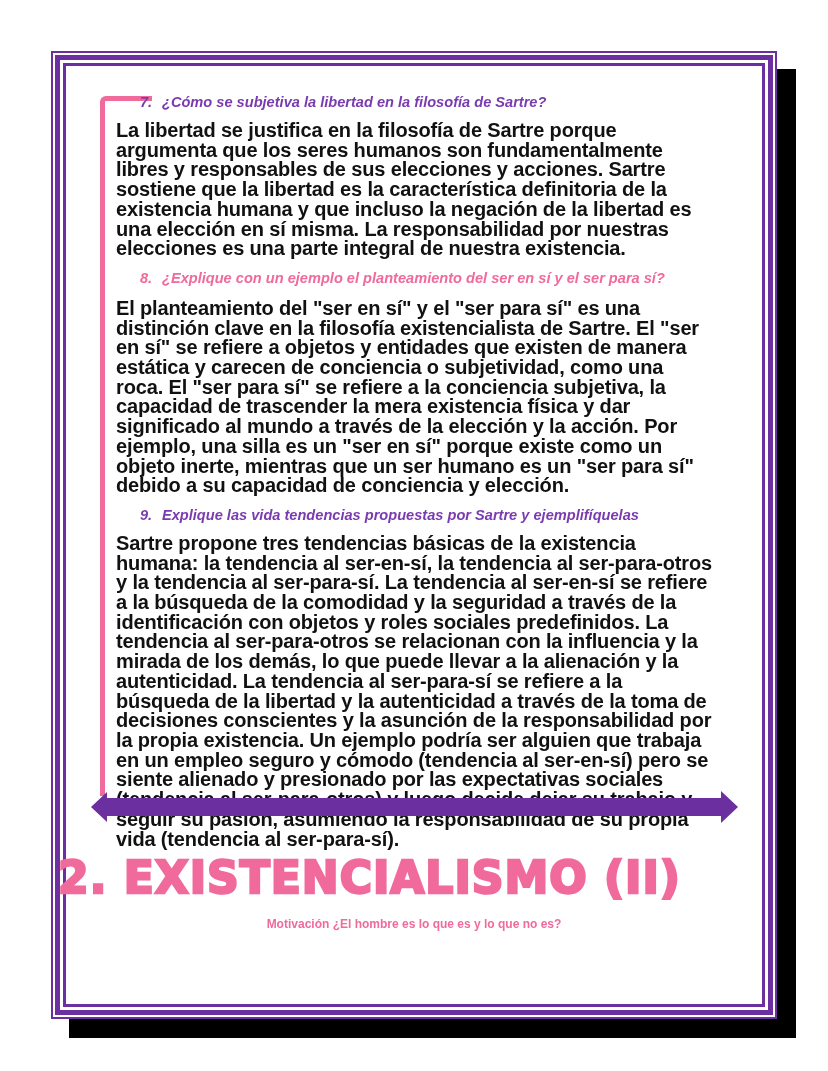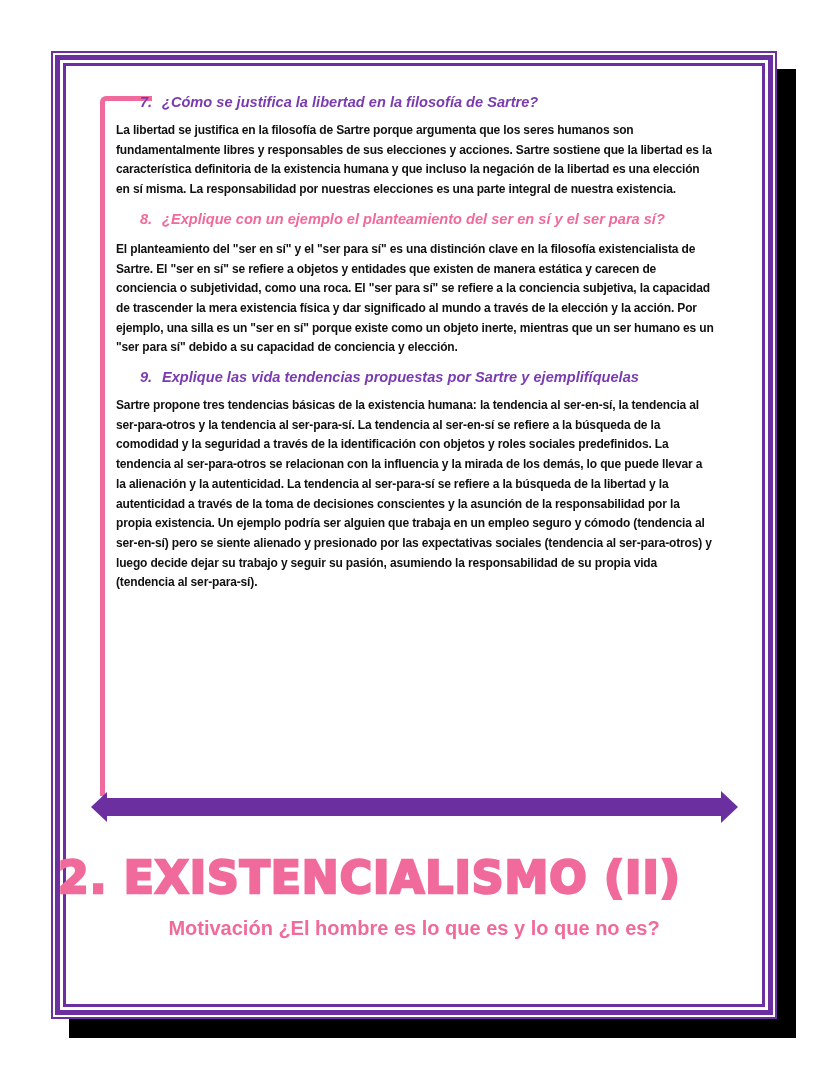--- a/index.html
+++ b/index.html
@@ -8,42 +8,42 @@
   .frame { position: absolute; left: 51px; top: 51px; width: 726px; height: 968px; background: #fff; box-sizing: border-box; border: 2px solid #6B2FA0; }
   .band { position: absolute; left: 2px; top: 2px; right: 2px; bottom: 2px; border: 5px solid #6B2FA0; }
   .inner { position: absolute; left: 3px; top: 3px; right: 3px; bottom: 3px; border: 3px solid #6B2FA0; background: #fff; }
   .bracket { position: absolute; left: 100px; top: 96px; width: 52px; height: 700px; border-left: 5px solid #F06A9B; border-top: 5px solid #F06A9B; border-top-left-radius: 6px; box-sizing: border-box; }
   .content { position: absolute; left: 116px; top: 93px; width: 598px; }
   .q { font-style: italic; font-weight: bold; font-size: 14.6px; line-height: 18px; display: flex; margin-left: 24px; }
   .q .num { width: 22px; flex: none; }
   .q .txt { flex: 1; }
   .q.purple { color: #7A3BB0; }
   .q.pink { color: #F06A9B; }
-  .p { font-weight: bold; font-size: 12px; line-height: 19.7px; color: #111; letter-spacing: -0.15px; margin: 0; }
+  .p { font-weight: bold; font-size: 20px; line-height: 19.7px; color: #111; letter-spacing: -0.15px; margin: 0; }
   .arrow { position: absolute; left: 91px; top: 790px; width: 647px; height: 34px; }
   .title { position: absolute; left: 0; width: 739px; top: 852px; text-align: center; font-family: "DejaVu Sans", sans-serif; font-weight: bold; font-size: 44px; color: #F06A9B; letter-spacing: 1px; -webkit-text-stroke: 2.5px #F06A9B; }
-  .subtitle { position: absolute; left: 0; width: 828px; top: 917px; text-align: center; font-weight: bold; font-size: 20px; color: #F06A9B; }
+  .subtitle { position: absolute; left: 0; width: 828px; top: 917px; text-align: center; font-weight: bold; font-size: 12px; color: #F06A9B; }
 </style>
 </head>
 <body>
 
 <div class="shadow"></div>
 <div class="frame">
   <div class="band">
     <div class="inner"></div>
   </div>
 </div>
 
 <div class="bracket"></div>
 
 <div class="content">
   <div>
     <div class="q purple">
       <span class="num">7.</span>
-      <span class="txt">¿Cómo se justifica la libertad en la filosofía de Sartre?</span>
+      <span class="txt">¿Cómo se subjetiva la libertad en la filosofía de Sartre?</span>
     </div>
     <p class="p" style="margin-top:10px;">La libertad se justifica en la filosofía de Sartre porque argumenta que los seres humanos son fundamentalmente libres y responsables de sus elecciones y acciones. Sartre sostiene que la libertad es la característica definitoria de la existencia humana y que incluso la negación de la libertad es una elección en sí misma. La responsabilidad por nuestras elecciones es una parte integral de nuestra existencia.</p>
   </div>
 
   <div style="margin-top:10px;">
     <div class="q pink">
       <span class="num">8.</span>
       <span class="txt">¿Explique con un ejemplo el planteamiento del ser en sí y el ser para sí?</span>
     </div>
     <p class="p" style="margin-top:12px;">El planteamiento del "ser en sí" y el "ser para sí" es una distinción clave en la filosofía existencialista de Sartre. El "ser en sí" se refiere a objetos y entidades que existen de manera estática y carecen de conciencia o subjetividad, como una roca. El "ser para sí" se refiere a la conciencia subjetiva, la capacidad de trascender la mera existencia física y dar significado al mundo a través de la elección y la acción. Por ejemplo, una silla es un "ser en sí" porque existe como un objeto inerte, mientras que un ser humano es un "ser para sí" debido a su capacidad de conciencia y elección.</p>

